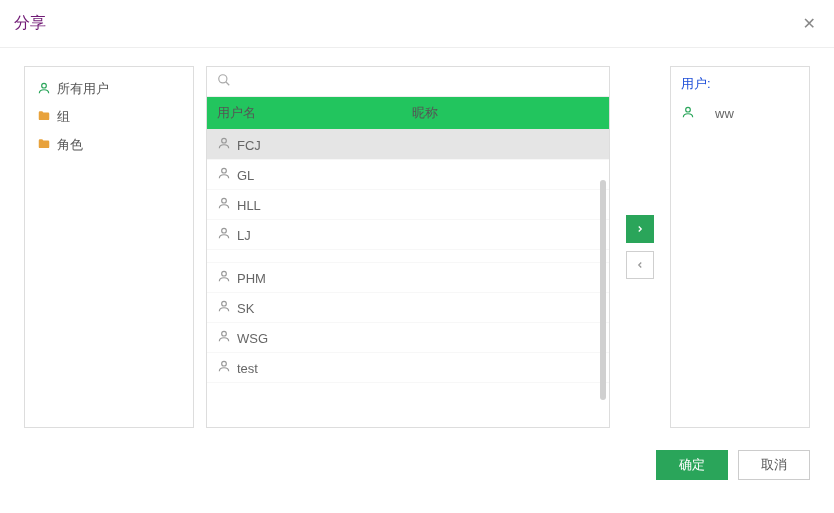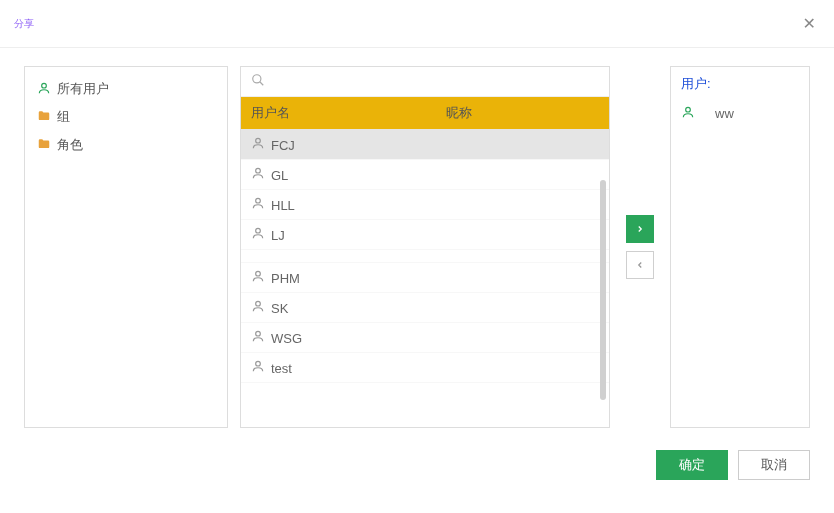--- a/index.html
+++ b/index.html
@@ -1,33 +1,33 @@
 <!DOCTYPE html>
 <html><head>
 <meta charset="utf-8">
 <style>
 * { box-sizing: border-box; margin: 0; padding: 0; font-family: -apple-system, "Microsoft YaHei", sans-serif; }
 body { background: #fff; width: 834px; height: 513px; overflow: hidden; font-size: 13px; color: #666; }
 
 .header { display: flex; justify-content: space-between; align-items: center; padding: 10px 14px; border-bottom: 1px solid #eee; }
-.title { font-size: 10px; color: #8b5cf6; }
+.title { font-size: 16px; color: #701a75; }
 .close-x { font-size: 16px; color: #888; cursor: pointer; padding: 4px; }
 
 .body { display: flex; gap: 12px; padding: 18px 24px 10px 24px; height: 390px; }
 
-.panel-left { width: 204px; border: 1px solid #ddd; padding: 8px 6px; }
+.panel-left { width: 170px; border: 1px solid #ddd; padding: 8px 6px; }
 .tree-item { display: flex; align-items: center; gap: 6px; padding: 5px 6px; cursor: pointer; color: #555; }
 
 .panel-center { flex: 1; border: 1px solid #ddd; display: flex; flex-direction: column; position: relative; }
 .search-bar { padding: 6px 10px; display: flex; align-items: center; gap: 8px; border-bottom: 1px solid #eee; }
 .search-icon { color: #aaa; font-size: 14px; }
 .search-input { border: none; outline: none; font-size: 13px; color: #666; flex: 1; }
 .search-input::placeholder { color: #bbb; }
 
-.table-head { display: flex; background: #eab308; border-bottom: 1px solid #e5e5e5; }
+.table-head { display: flex; background: #22c55e; border-bottom: 1px solid #e5e5e5; }
 .col-user { width: 195px; padding: 7px 10px; color: #555; font-weight: 500; }
 .col-nick { flex: 1; padding: 7px 10px; color: #555; font-weight: 500; }
 
 .rows { flex: 1; overflow-y: auto; position: relative; }
 .row { display: flex; border-bottom: 1px solid #f7f7f7; cursor: pointer; }
 .row.sel { background: #e5e5e5; }
 .cell-user { width: 195px; padding: 6px 10px; display: flex; align-items: flex-end; gap: 6px; color: #666; }
 .cell-nick { flex: 1; padding: 6px 10px; color: #666; }
 .ico-row-user { color: #999; font-size: 13px; }
 

